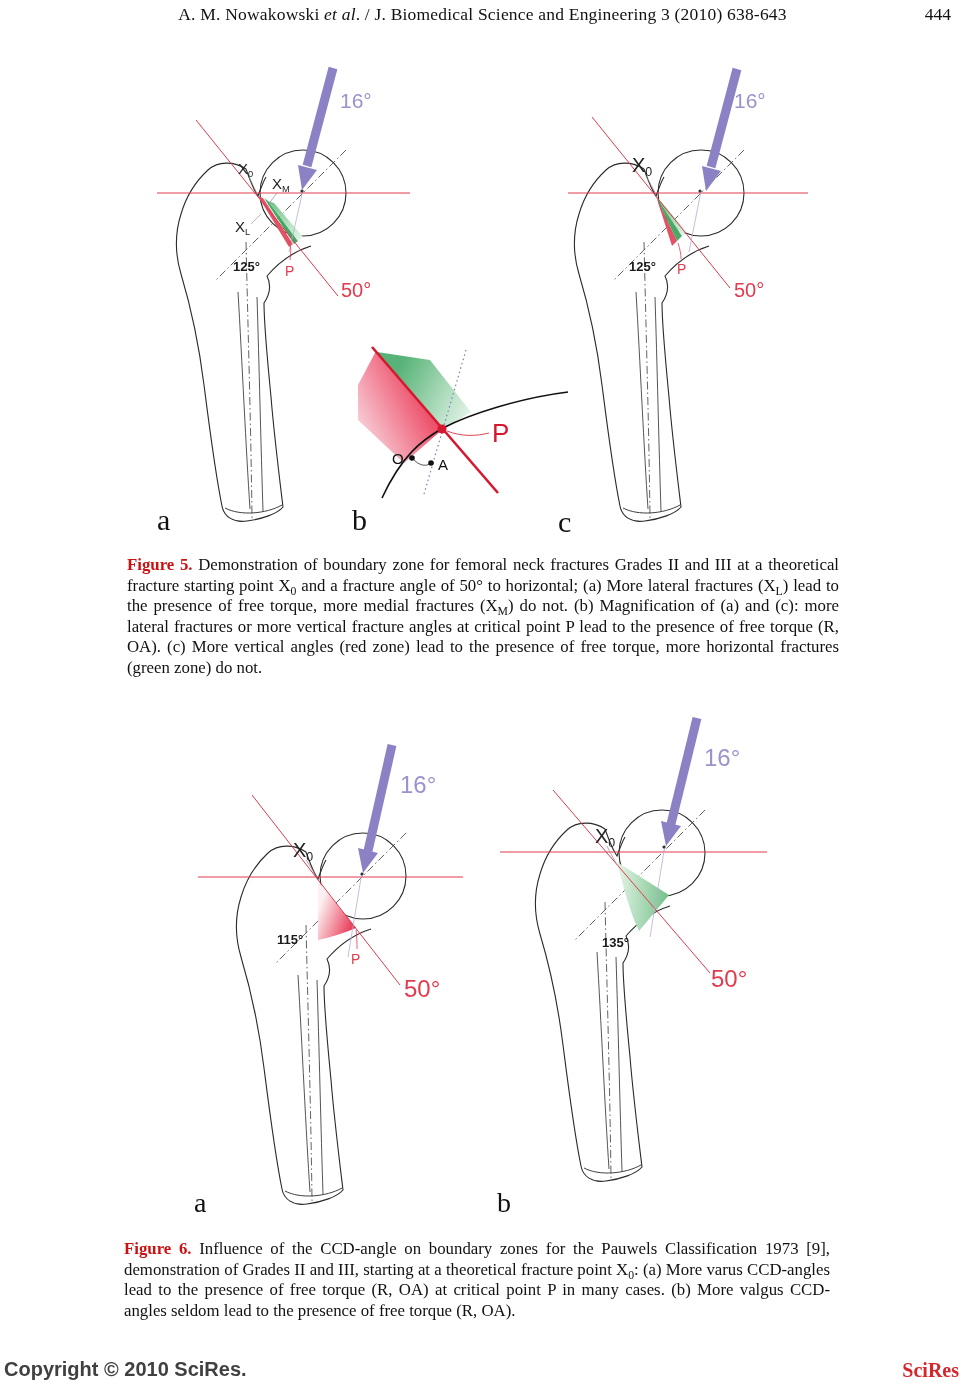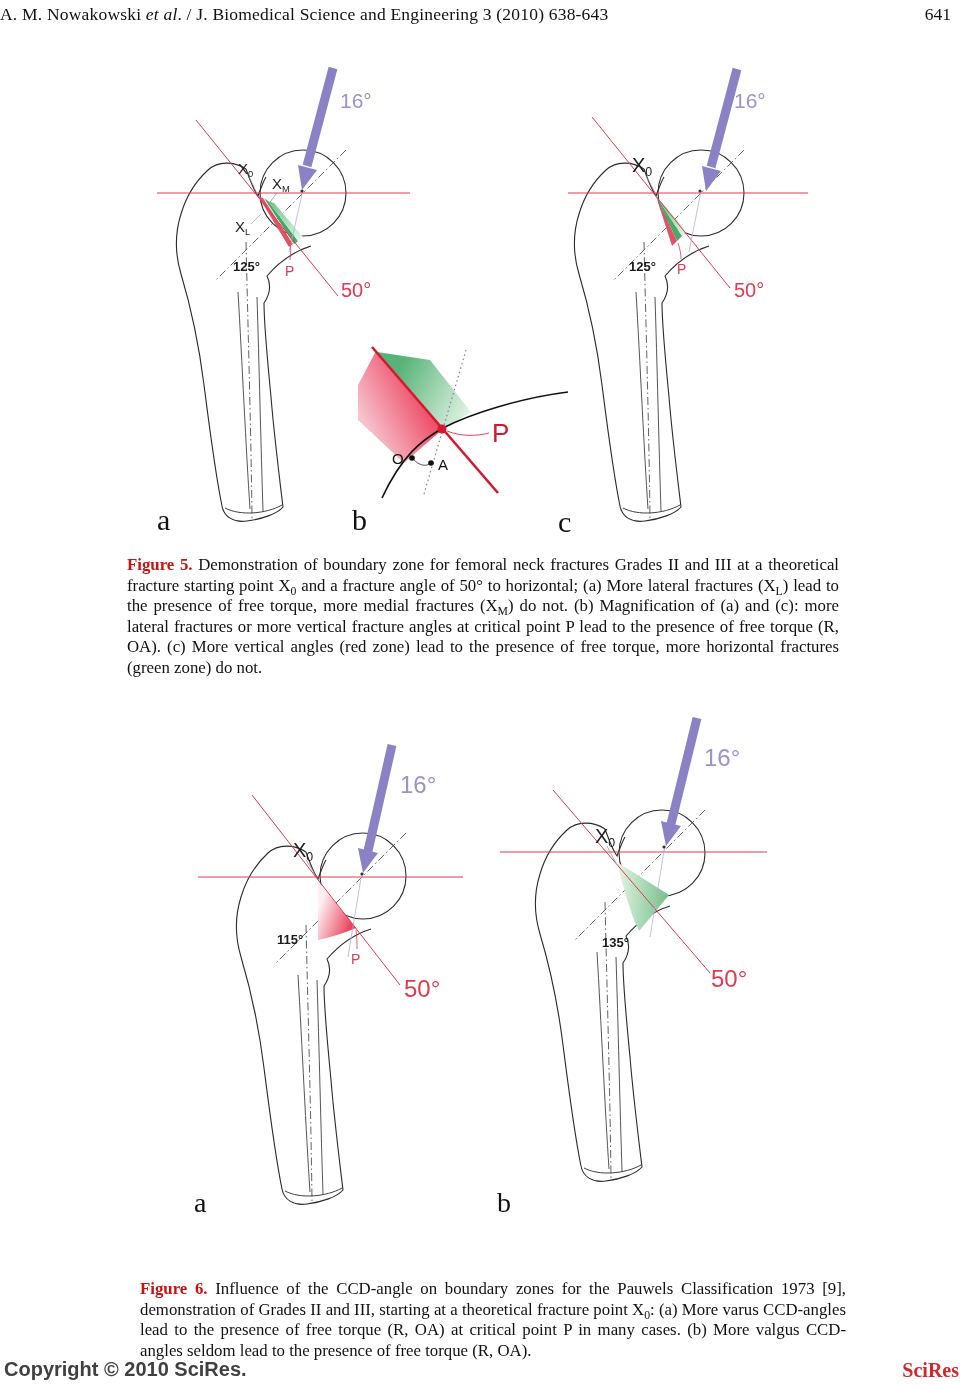--- a/index.html
+++ b/index.html
@@ -1,24 +1,24 @@
 <!DOCTYPE html>
 <html><head>
 <meta charset="utf-8">
 <style>
   html,body{margin:0;padding:0;background:#ffffff;}
   .page{position:relative;width:965px;height:1385px;background:#fff;overflow:hidden;
         font-family:"Liberation Serif",serif;color:#111;}
-  .header{position:absolute;top:4px;left:0;width:965px;text-align:left;
+  .header{position:absolute;top:4px;left:0;width:965px;text-align:center;
           font-size:17.5px;letter-spacing:.2px;}
   .pageno{position:absolute;top:4px;right:14px;font-size:17.5px;}
   .figsvg{position:absolute;top:0;left:0;}
   .caption{position:absolute;text-align:justify;font-size:16.8px;line-height:20.6px;margin:0;}
   .cap5{top:555px;left:127px;width:712px;}
-  .cap6{top:1239px;left:140px;width:706px;margin-top:40px;}
+  .cap6{top:1239px;left:124px;width:706px;}
   .cap-lead{color:#cc1111;font-weight:bold;}
   .caption sub{font-size:70%;line-height:0;}
   .footer-copy{position:absolute;top:1358px;left:4px;
                font-family:"Liberation Sans",sans-serif;font-weight:bold;font-size:20px;color:#404040;}
   .footer-journal{position:absolute;top:1359px;right:6px;
                   font-family:"Liberation Serif",serif;font-weight:bold;font-size:20px;color:#d6262c;}
   
   text{font-family:"Liberation Sans",sans-serif;}
   .panel-letter{font-family:"Liberation Serif",serif;font-size:30px;fill:#111;}
   .panel-letter6{font-family:"Liberation Serif",serif;font-size:28px;fill:#111;}
@@ -33,21 +33,21 @@
   .plab{fill:#e23a4e;font-size:14px;}
   .plab-big{fill:#d6182f;font-size:26px;}
   .oalab{fill:#111;font-size:15px;}
 </style>
 </head>
 <body>
 
 <div class="page">
 
   <div class="header"><span>A. M. Nowakowski </span><i>et al</i><span>. / J. Biomedical Science and Engineering 3 (2010) 638-643</span></div>
-  <div class="pageno">641</div>
+  <div class="pageno">444</div>
 
   <svg class="figsvg" width="965" height="1385" viewBox="0 0 965 1385">
     <defs>
       <g id="bone">
         <circle cx="303" cy="193" r="43" fill="none" stroke="#2a2a2a" stroke-width="1.1"></circle>
         <path d="M 246,169 C 234,161 218,161 208,170 C 196,181 186,197 181,214 C 175,233 175,254 181,274
                  C 190,304 199,345 204,385 C 209,424 215,472 222,506 C 224,517 234,523 247,521
                  C 262,519 277,514 283,507 C 279,474 274,434 271,397 C 267,356 264,325 264,303
                  C 270,294 271,284 267,276 C 279,262 295,251 311,246" fill="none" stroke="#2a2a2a" stroke-width="1.1"></path>
         <path d="M 246,169 C 250,180 253,189 258,196 C 261,188 263,182 266,177" fill="none" stroke="#2a2a2a" stroke-width="1.1"></path>

